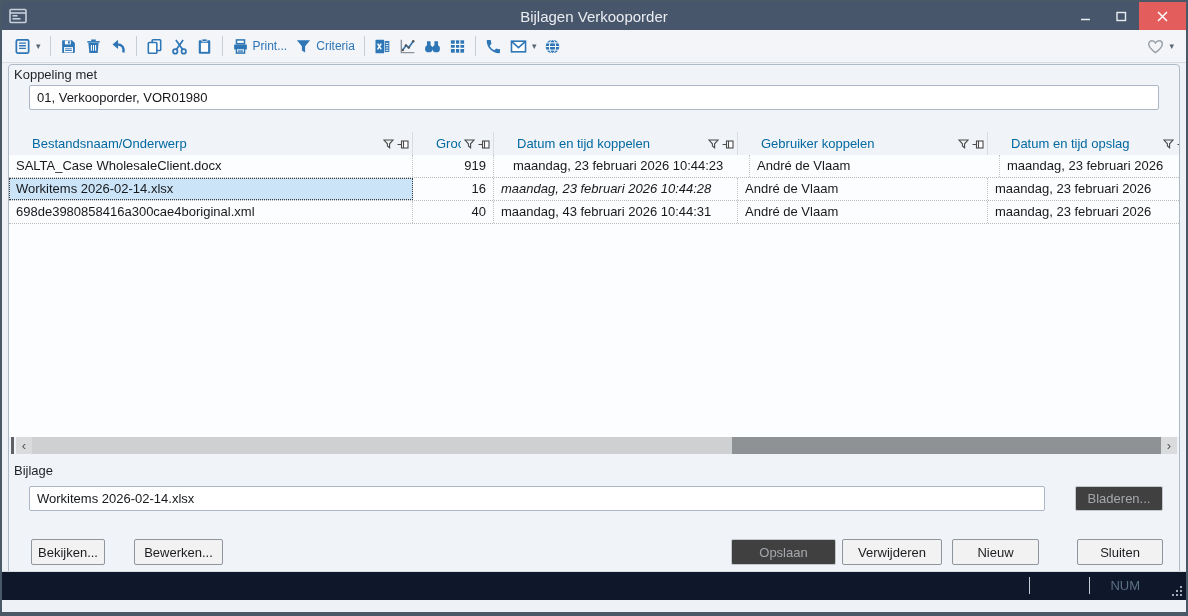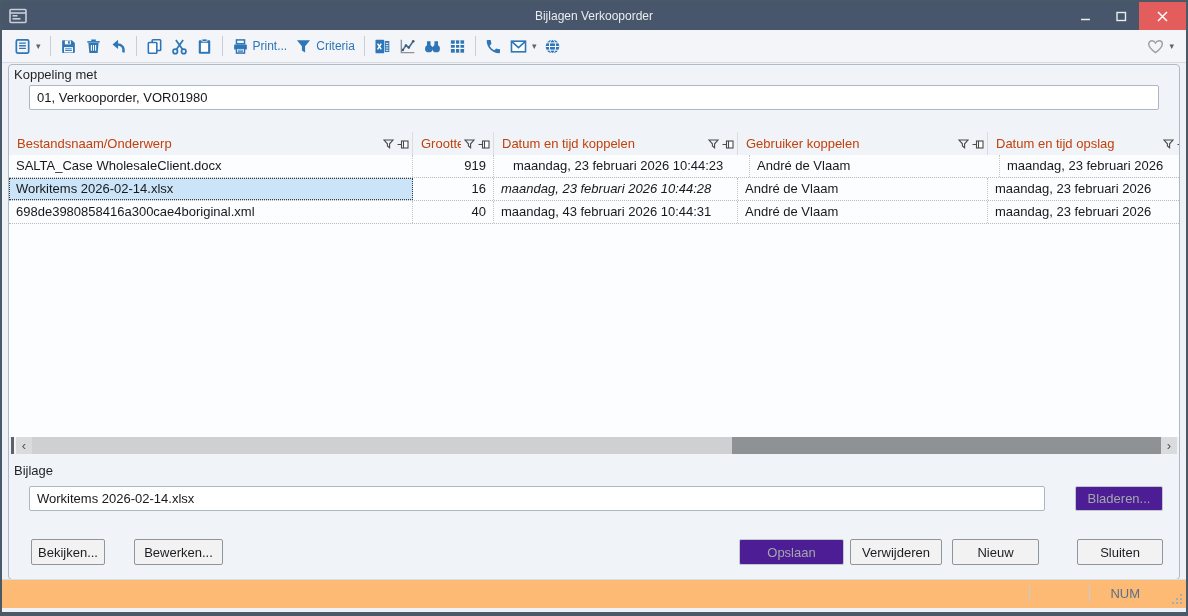--- a/index.html
+++ b/index.html
@@ -1,21 +1,21 @@
 <!DOCTYPE html>
 <html><head>
 <meta charset="utf-8">
 <style>
   html,body{margin:0;padding:0;background:#9AA3AC;font-family:"Liberation Sans",sans-serif;}
   .window{position:relative;width:1188px;height:616px;margin:0 auto;box-sizing:border-box;
           border:2px solid #4A5968;border-bottom-width:4px;background:#EEF1F5;overflow:hidden;}
   
   .titlebar{position:absolute;top:0;left:0;right:0;height:28px;background:#47566A;display:flex;align-items:center;}
   .app-icon{width:32px;height:28px;display:flex;align-items:center;justify-content:center;}
-  .title{position:absolute;left:0;right:0;text-align:center;color:#E9EDF2;font-size:12px;pointer-events:none;}
+  .title{position:absolute;left:0;right:0;text-align:center;color:#E9EDF2;font-size:15px;pointer-events:none;}
   .controls{margin-left:auto;display:flex;height:28px;position:relative;z-index:2;}
   .ctrl{width:36px;height:28px;display:flex;align-items:center;justify-content:center;cursor:default;}
   .ctrl.close{width:47px;background:#E25D5B;}
   
   .toolbar{position:absolute;top:28px;left:0;right:0;height:33px;background:#F3F5F8;border-bottom:1px solid #D7DCE2;
            display:flex;align-items:center;padding:0 8px;box-sizing:border-box;}
   .tbtn{display:flex;align-items:center;gap:4px;padding:2px 3px;margin:0 1px;}
   .ticon{width:17px;height:17px;display:flex;align-items:center;justify-content:center;}
   .tlabel{color:#2E76B6;font-size:12px;white-space:nowrap;}
   .tsep{width:1px;height:20px;background:#C8CED5;margin:0 5px;}
@@ -27,45 +27,45 @@
   .flabel{position:absolute;left:5px;font-size:13px;color:#1E2226;white-space:nowrap;}
   .input{position:absolute;background:#FFFFFF;border:1px solid #ABB7C4;border-radius:2px;
          font:13px "Liberation Sans",sans-serif;color:#16181B;padding:0 7px;box-sizing:border-box;height:25px;outline:none;}
   #koppeling-field{top:20px;left:20px;right:20px;}
   #bijlage-field{top:421px;left:20px;width:1016px;}
   
   .table{position:absolute;top:67px;left:0;right:0;height:305px;overflow:hidden;}
   .thead{display:flex;height:23px;border-bottom:1px dotted #B5B8BC;}
   .hcell{display:flex;align-items:center;box-sizing:border-box;border-right:1px solid #D9DDE2;
          padding:0 3px 0 8px;flex:none;overflow:hidden;}
-  .hlabel{font-size:13px;color:#c2410c;white-space:nowrap;overflow:hidden;flex:1;}
+  .hlabel{font-size:13px;color:#0369a1;white-space:nowrap;overflow:hidden;flex:1;margin-left:15px;}
   .hicons{display:flex;align-items:center;gap:3px;margin-left:3px;flex:none;}
   .tbody{position:absolute;top:23px;left:0;right:0;bottom:0;background:#FCFDFE;}
   .trow{display:flex;height:22px;border-bottom:1px dotted #B9BCBF;}
   .tcell{font-size:13px;color:#17191C;line-height:21px;padding:0 7px;box-sizing:border-box;
          border-right:1px dotted #C3C6C9;white-space:nowrap;overflow:hidden;flex:none;}
   .tcell.num{text-align:right;}
   .tcell.selected{background:#CBE4F8;outline:1px dotted #3C3C3C;outline-offset:-1px;}
   
   .hscroll{position:absolute;top:372px;left:2px;right:2px;height:17px;display:flex;align-items:stretch;}
   .hsplit{width:3px;background:#5E6166;margin-right:2px;}
   .harrow{width:16px;background:#DADBDC;color:#4E5358;font-size:13px;display:flex;align-items:center;justify-content:center;line-height:1;}
   .htrack{flex:1;position:relative;background:#CFD0D2;}
   .hthumb{position:absolute;top:0;bottom:0;left:62%;right:0;background:#8F9295;}
   
   #bijlage-label{top:398px;text-align:center;}
   .btn{display:inline-flex;align-items:center;justify-content:center;height:26px;box-sizing:border-box;
        background:#F2F2F3;border:1px solid #8F959C;border-radius:2px;font:13px "Liberation Sans",sans-serif;color:#1B1D20;}
-  .btn.disabled{color:#A4A8AD;border-color:#C3C7CC;background:#4c1d95;}
+  .btn.disabled{color:#A4A8AD;border-color:#C3C7CC;background:#404040;}
   #browse-button{position:absolute;top:421px;right:16px;width:88px;height:25px;}
   .btnrow{position:absolute;top:474px;left:0;right:0;height:26px;}
   #btns-left{position:absolute;left:22px;display:flex;gap:29px;}
   #btns-right{position:absolute;right:16px;display:flex;}
   
-  .statusbar{position:absolute;left:0;right:0;bottom:4px;height:28px;background:#fdba74;border-top:1px solid #D9DEE3;}
+  .statusbar{position:absolute;left:0;right:0;bottom:12px;height:28px;background:#0f172a;border-top:1px solid #D9DEE3;}
   .ssep{position:absolute;top:5px;width:1px;height:17px;background:#C6CCD3;}
   #ssep1{right:156px;} #ssep2{right:96px;}
   .num-ind{position:absolute;right:46px;top:6px;font-size:13px;color:#5C7086;}
   .grip{position:absolute;right:2px;bottom:2px;}
 </style>
 </head>
 <body>
 
 <div class="window">
 
@@ -379,21 +379,21 @@
     <input id="bijlage-field" class="input" readonly="" value="Workitems 2026-02-14.xlsx" style="">
     <div class="btn disabled" id="browse-button">Bladeren...</div>
 
     <div class="btnrow">
       <div id="btns-left">
           <div class="btn" style="width: 74px;">Bekijken...</div>
           <div class="btn" style="width: 89px;">Bewerken...</div>
         </div>
       <div id="btns-right">
           <div class="btn disabled" style="width: 105px; margin-left: 0px;">Opslaan</div>
-          <div class="btn" style="width: 92px; margin-left: 6px; text-align: right;">Verwijderen</div>
+          <div class="btn" style="width: 100px; margin-left: 6px; text-align: right;">Verwijderen</div>
           <div class="btn" style="width: 87px; margin-left: 10px;">Nieuw</div>
           <div class="btn" style="width: 86px; margin-left: 38px;">Sluiten</div>
         </div>
     </div>
 
   </div>
 
   <div class="statusbar">
     <div class="ssep" id="ssep1"></div>
     <div class="ssep" id="ssep2"></div>

